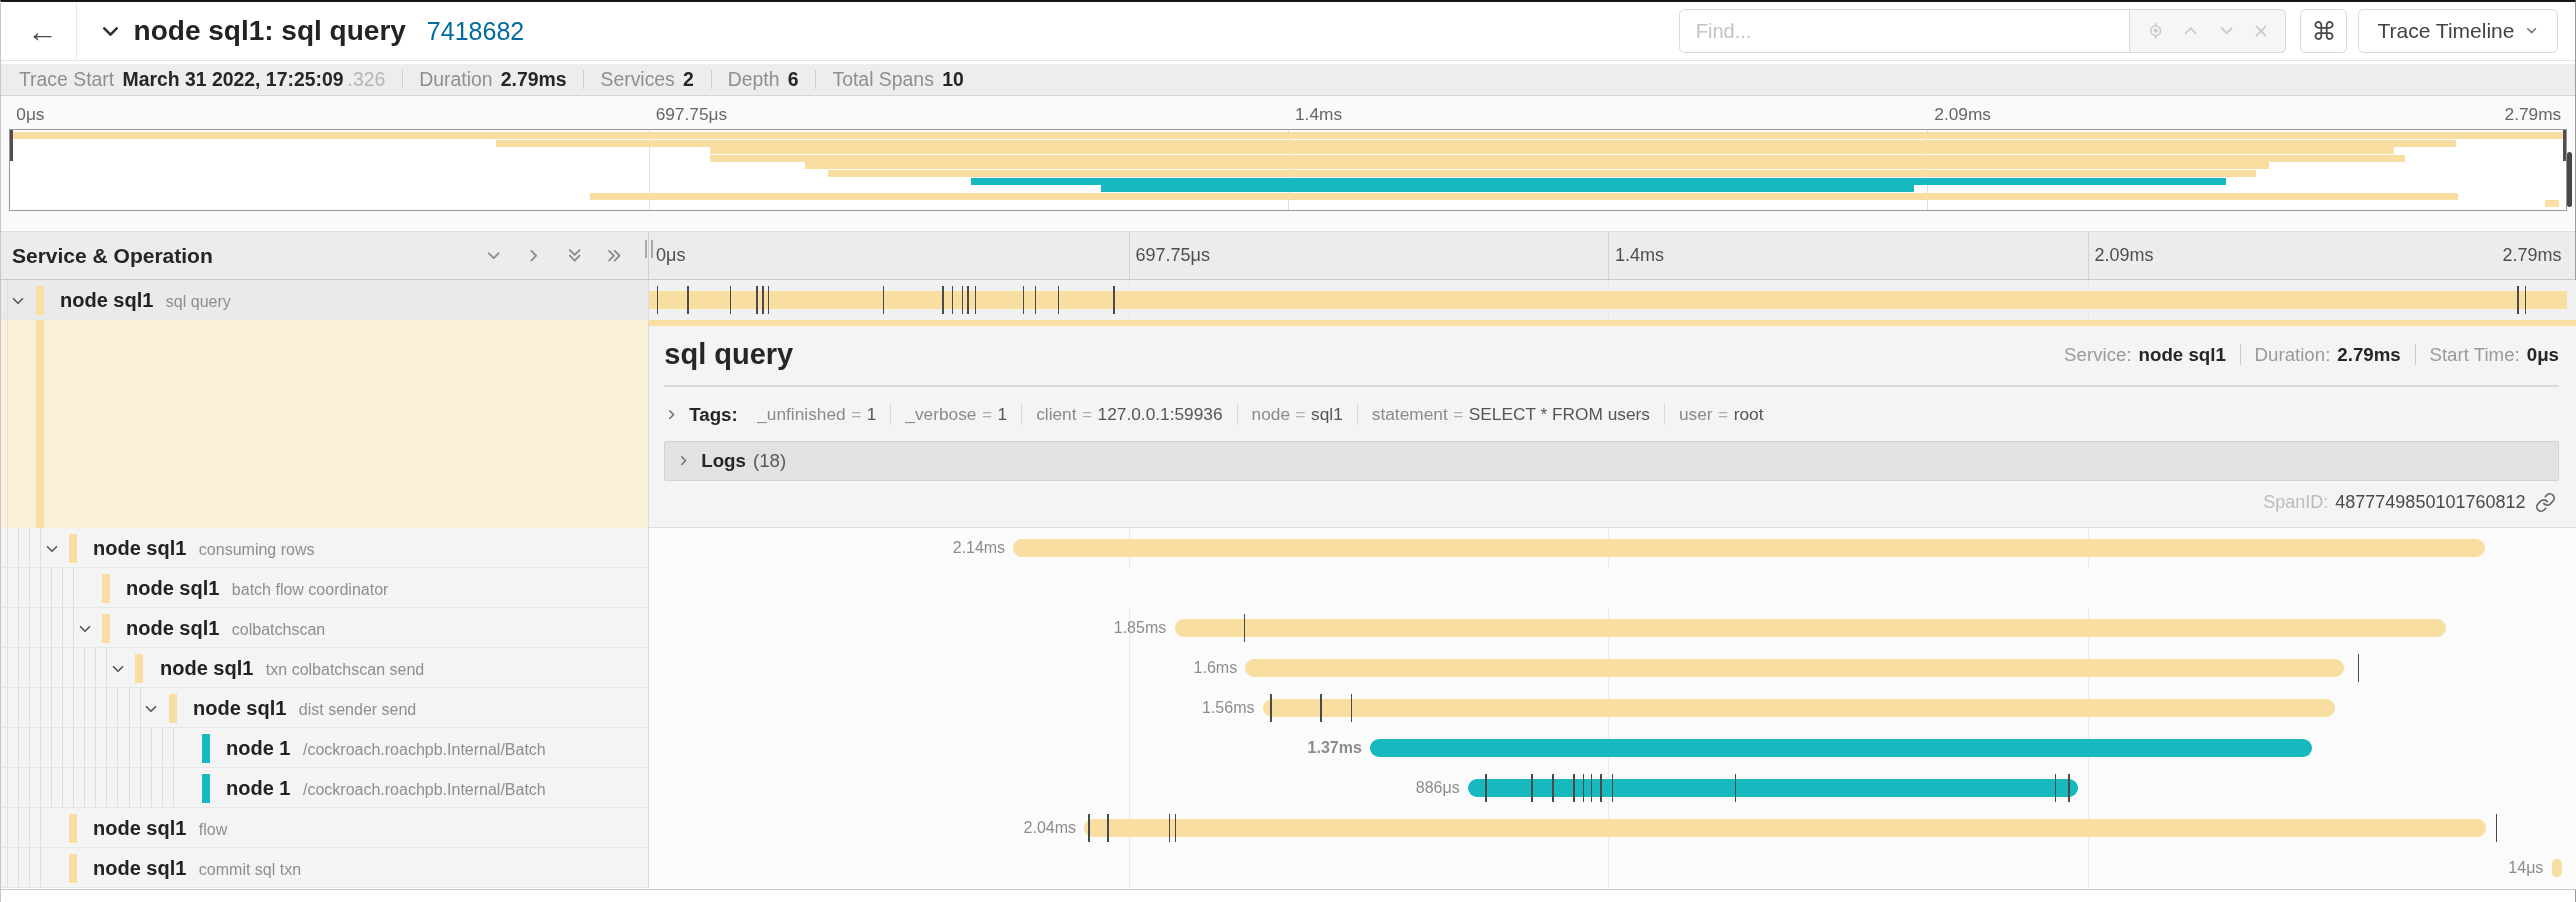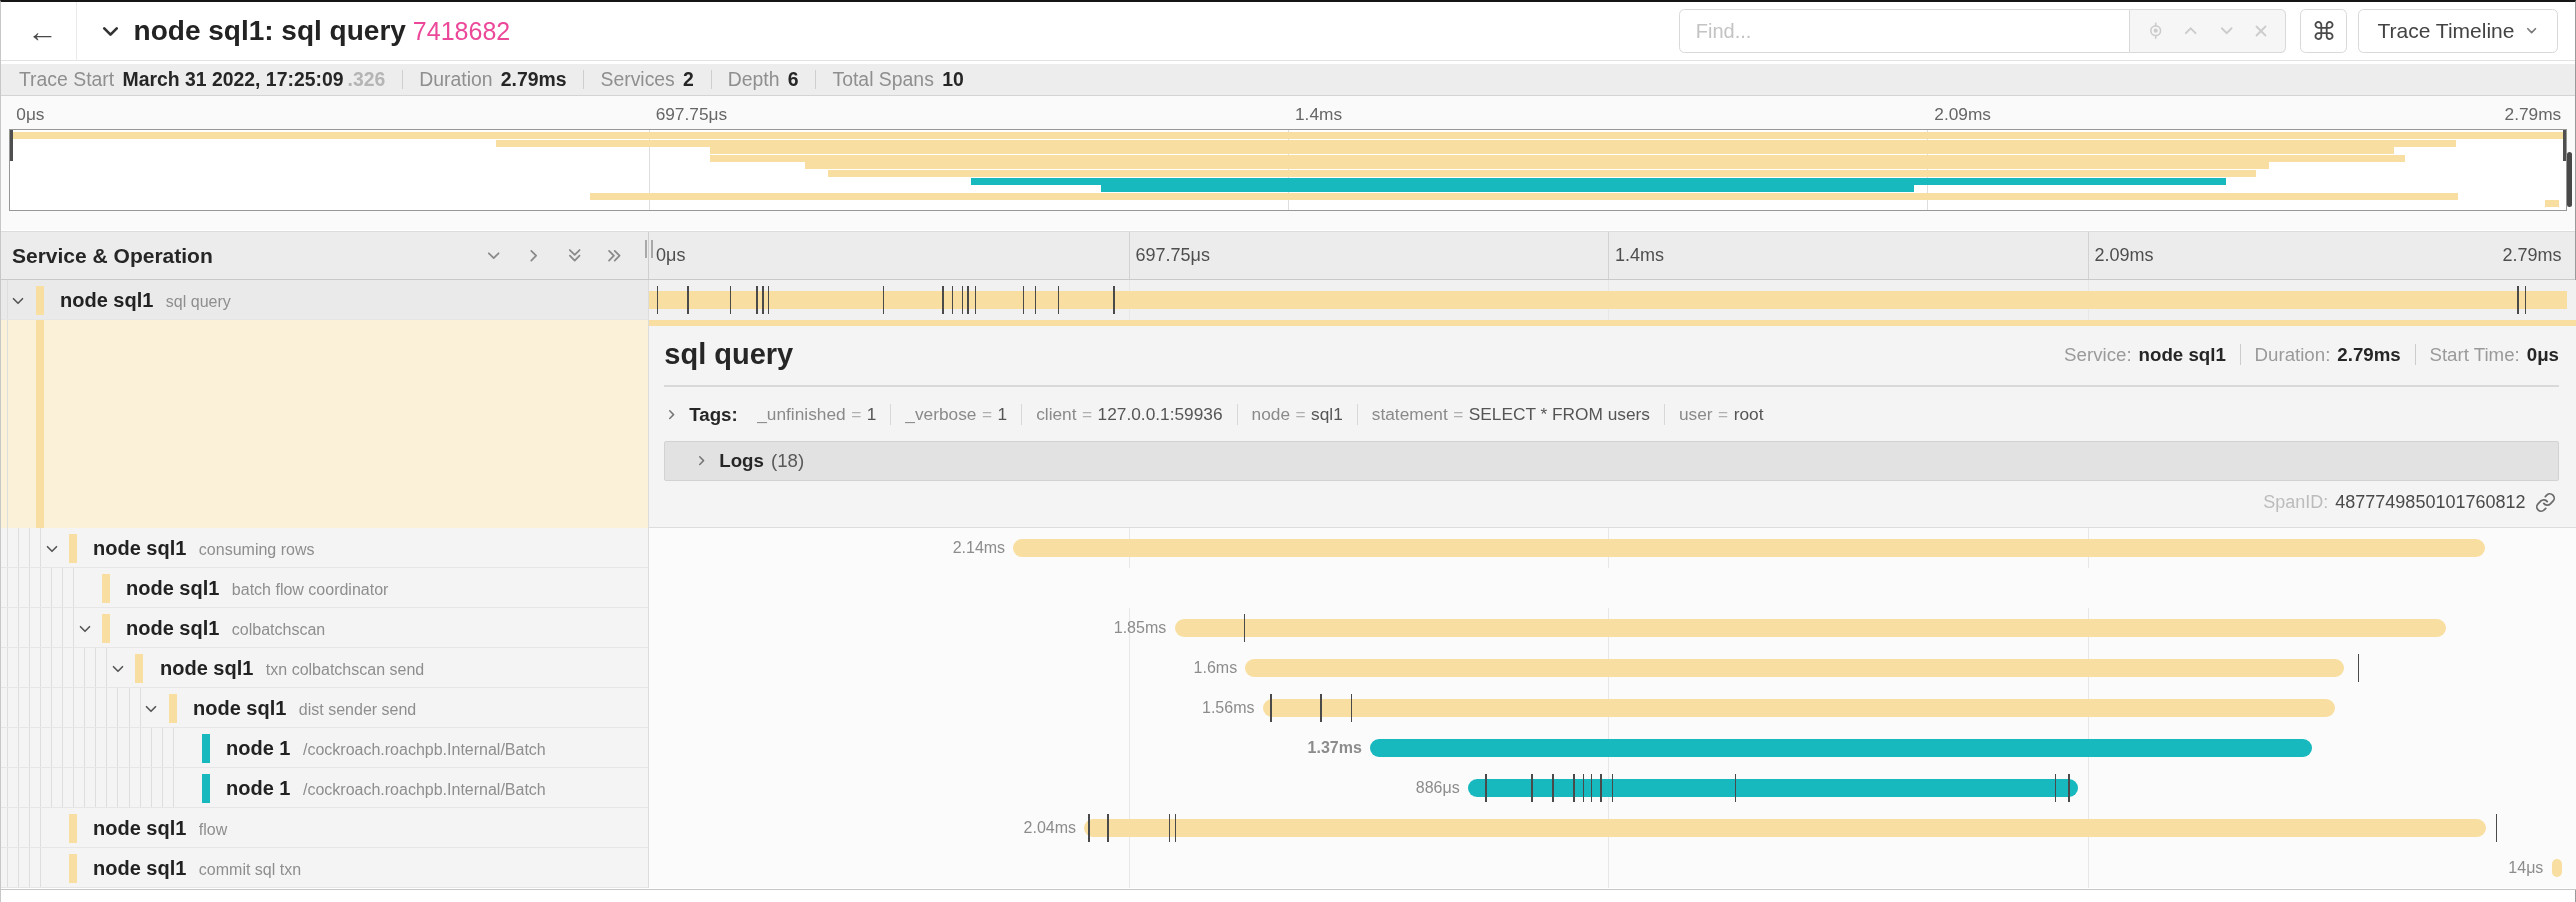--- a/index.html
+++ b/index.html
@@ -9,21 +9,21 @@
          border-top:2.8px solid #161616; border-right:1.4px solid #9a9a9a; border-left:0.7px solid #c7c7c7; }
 
   
   .topbar { position:absolute; top:0; left:0; right:0; height:59px; background:#fff;
             border-bottom:0.7px solid #e2e2e2; display:flex; align-items:center; padding:0 16.6px; }
   .back-btn { width:50px; height:59px; display:flex; align-items:center; justify-content:center;
               font-size:30.5px; color:#4a4a4a; cursor:pointer; }
   .topbar-sep { width:0.7px; height:59px; background:#e9e9e9; margin-left:8.3px; }
   .title-chevron { margin-left:21px; color:#333; display:flex; align-items:center; cursor:pointer; }
   .page-title { font-size:28px; font-weight:bold; color:#232323; margin-left:11px; white-space:nowrap; }
-  .trace-id { font-size:25px; font-weight:400; color:#ec4899; margin-left:7px; }
+  .trace-id { font-size:25px; font-weight:400; color:#0369a1; margin-left:21px; }
   .topbar-right { margin-left:auto; display:flex; align-items:center; }
   .find-group { display:flex; }
   .find-input { width:451px; height:44px; border:0.7px solid #d9d9d9; border-radius:5.5px 0 0 5.5px;
                 padding:0 15.3px; font-size:20px; color:#ec4899; outline:none; background:#fff;
                 font-family:"Liberation Sans", sans-serif; }
   .find-input::placeholder { color:#c3c3c3; }
   .find-addon { width:156px; height:44px; background:#f6f6f6; border:0.7px solid #d9d9d9; border-left:none;
                 border-radius:0 5.5px 5.5px 0; display:flex; align-items:center; justify-content:space-evenly;
                 color:#cccccc; font-size:18.7px; }
   .find-addon svg { display:block; }
@@ -35,21 +35,21 @@
               cursor:pointer; white-space:nowrap; }
   .view-btn .mini-chev { color:#7a7a7a; }
 
   
   .tracebar { position:absolute; top:62px; left:0; right:0; height:32px; background:#ededed;
               border-bottom:0.7px solid #d4d4d4; display:flex; align-items:center; padding-left:18px;
               font-size:19.4px; }
   .ti-item { display:flex; align-items:baseline; gap:8.3px; white-space:nowrap; }
   .ti-label { color:#8f8f8f; }
   .ti-value { color:#262626; font-weight:bold; }
-  .ti-suffix { color:#b5b5b5; font-weight:bold; }
+  .ti-suffix { color:#b5b5b5; font-weight:normal; }
   .ti-div { width:0.7px; height:19.4px; background:#cfcfcf; margin:0 16.6px; align-self:center; }
 
   
   .minimap { position:absolute; top:94px; left:0; right:0; height:134px; background:#fafafa; padding:0 8.3px; }
   .mini-labels { position:relative; height:33px; }
   .mini-label { position:absolute; bottom:4.2px; font-size:17.3px; color:#666; white-space:nowrap; }
   .mini-canvas { position:relative; height:82px; background:#fff; border:0.7px solid #979797; overflow:hidden; }
   .mini-grid { position:absolute; top:0; bottom:0; width:0.7px; background:#dedede; }
   .mini-rows { position:absolute; top:2.1px; left:0; right:0; }
   .mini-row { position:relative; height:7.6px; }
@@ -109,21 +109,21 @@
   .detail-hr { height:2.1px; background:#d9d9d9; margin-top:14px; }
   .tags-row { display:flex; align-items:center; margin-top:12.5px; height:30.5px; }
   .row-chev { color:#777; margin-right:9.7px; display:flex; align-items:center; }
   .tags-title { font-size:18.7px; font-weight:bold; color:#262626; margin-right:5.5px; }
   .tag { display:flex; align-items:baseline; padding:0 14px; font-size:17.3px; white-space:nowrap; }
   .tag + .tag { border-left:0.7px solid #d8d8d8; }
   .tag .k { color:#8a8a8a; }
   .tag .eq { color:#b0b0b0; margin:0 5.5px; }
   .tag .v { color:#555; }
   .logs-box { margin-top:11px; height:40px; background:#e2e2e2; border:0.7px solid #d2d2d2; border-radius:2.1px;
-              display:flex; align-items:center; padding-left:29px; cursor:pointer; }
+              display:flex; align-items:center; padding-left:11px; cursor:pointer; }
   .logs-title { font-size:18.7px; font-weight:bold; color:#262626; }
   .logs-count { font-size:18.7px; color:#595959; margin-left:7px; }
   .spanid-row { margin-top:11px; display:flex; justify-content:flex-end; align-items:center;
                 font-size:18px; padding-right:2.8px; }
   .spanid-label { color:#bcbcbc; }
   .spanid-value { color:#4a4a4a; margin-left:7px; }
   .spanid-link { color:#6a6a6a; margin-left:9.7px; display:flex; cursor:pointer; }
 
   .vscroll-thumb { position:absolute; right:2.8px; top:150px; width:5.5px; height:55px; background:#484848;
                    border-radius:2.8px; z-index:9; cursor:grab; }

